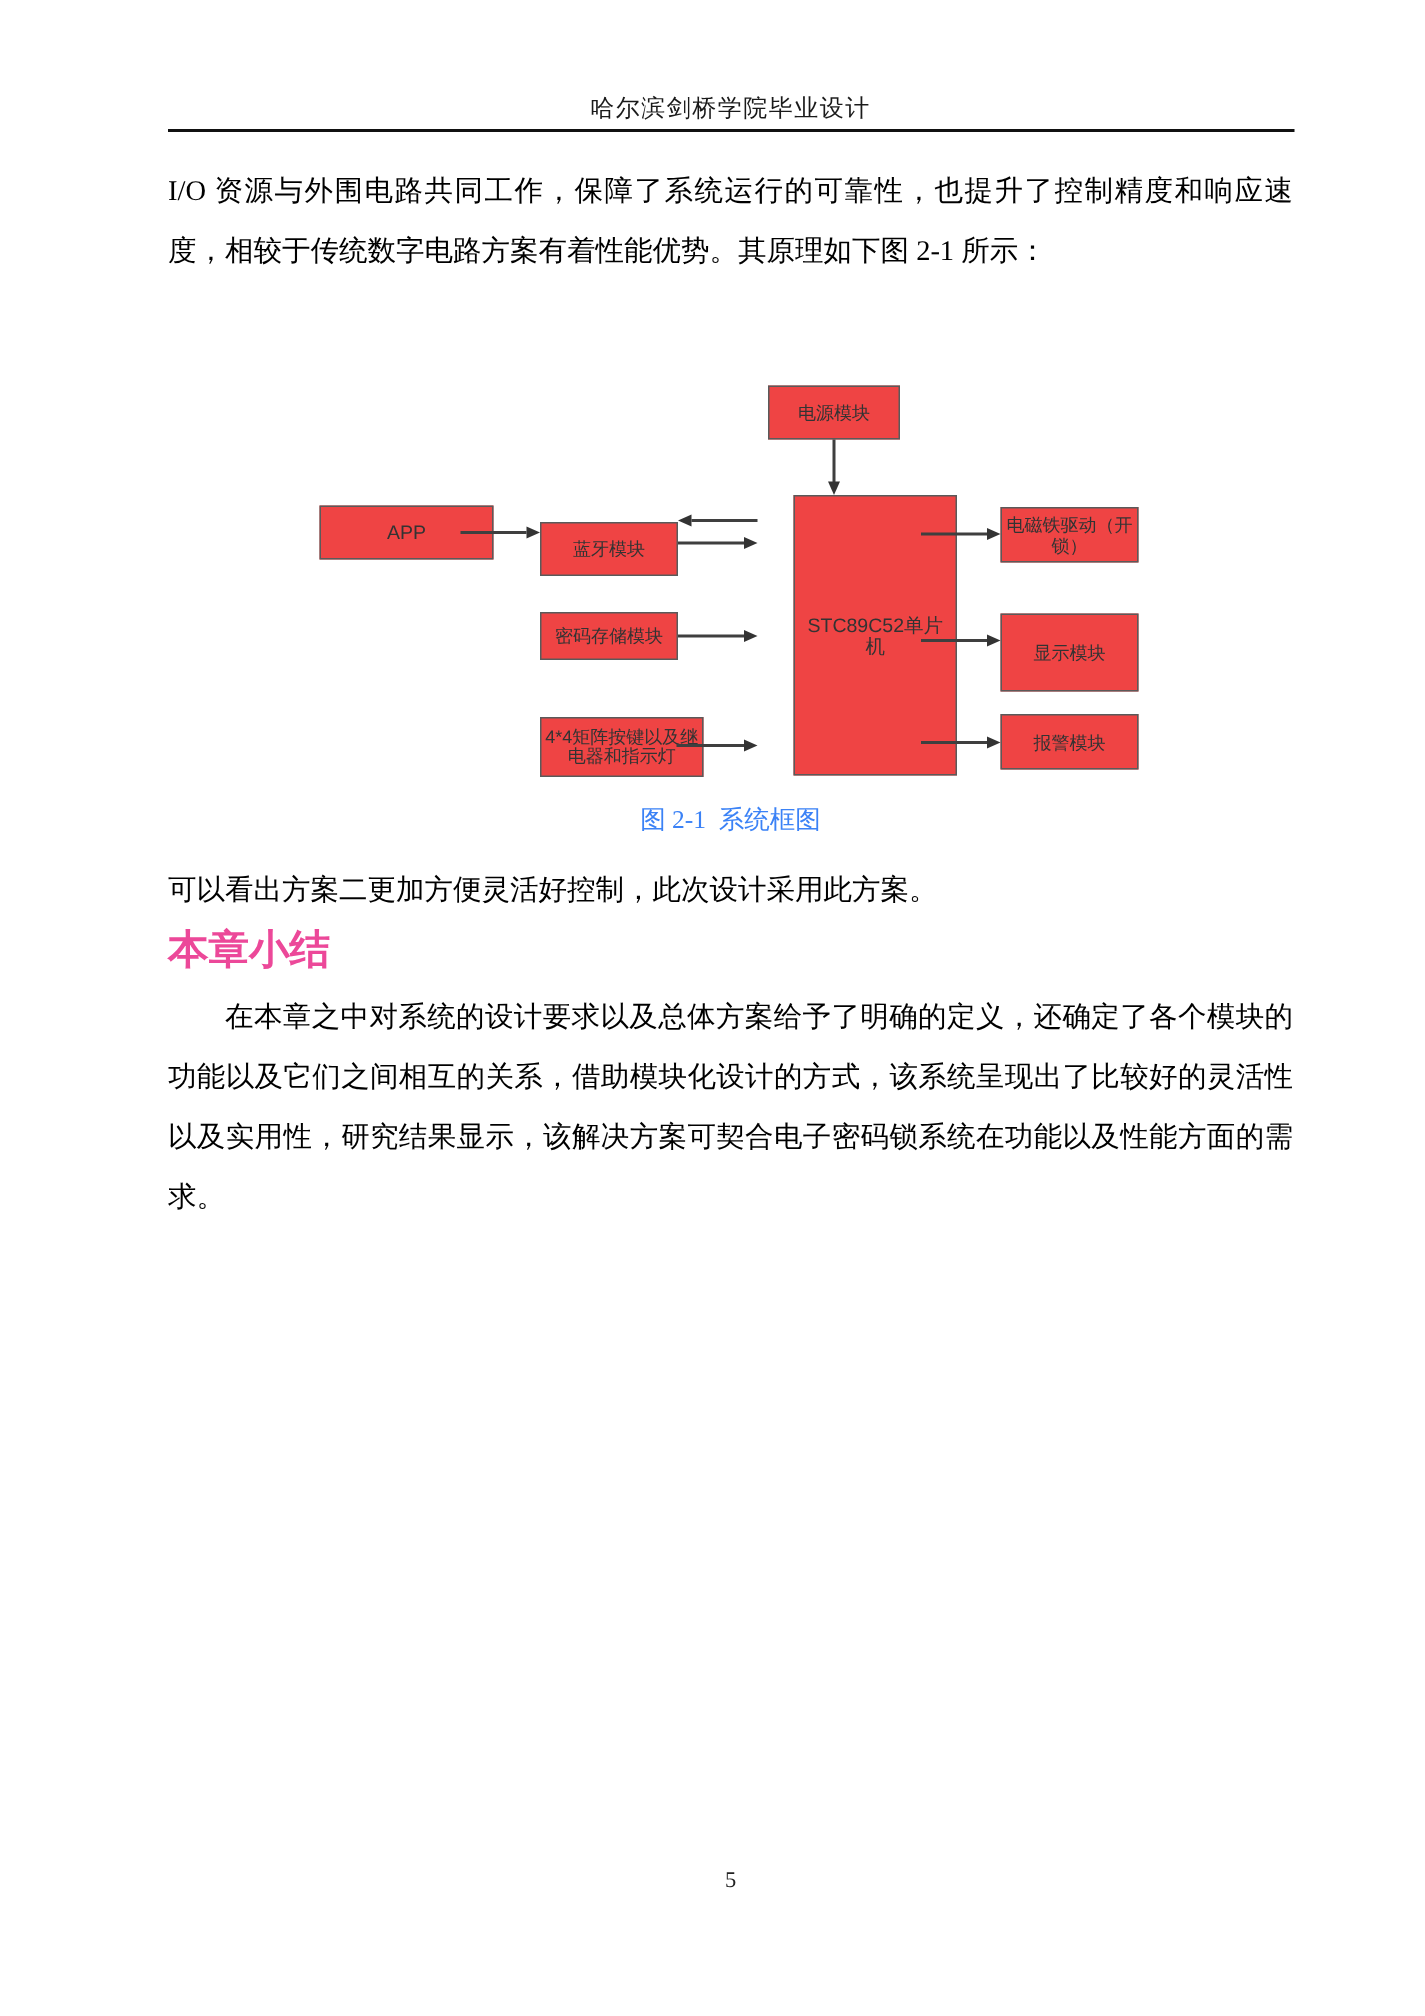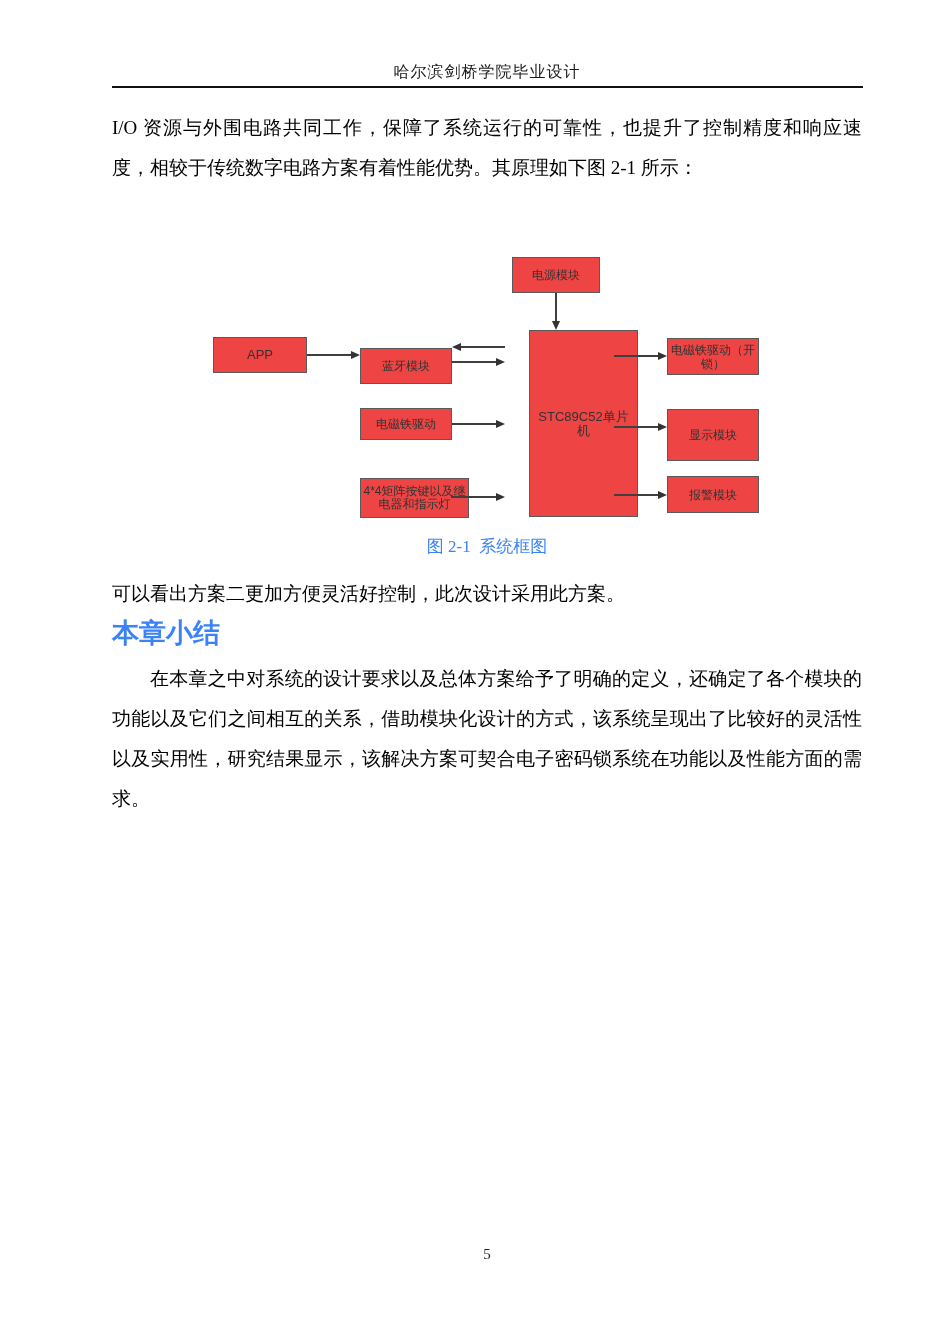--- a/index.html
+++ b/index.html
@@ -28,21 +28,21 @@
     font-size:19px; line-height:40px; text-align:justify;
     color:#000;
   }
   .p-intro { top:108px; }
   .p-after { top:574px; text-align:left; }
   .p-summary { top:659px; text-indent:38px; }
   
   .sec-heading {
     position:absolute; left:112px; top:615px; width:750px;
     font-family:"Liberation Sans","DejaVu Sans",sans-serif;
-    font-weight:bold; font-size:27px; color:#3b82f6;
+    font-weight:bold; font-size:27px; color:#ec4899;
   }
   
   .fig-caption {
     position:absolute; left:112px; top:535px; width:750px;
     text-align:center; font-size:17px; white-space:pre-wrap; color:#3b82f6;
   }
   
   .page-num {
     position:absolute; left:112px; top:1246px; width:750px;
     text-align:center; font-size:15px; color:#222;
@@ -52,21 +52,21 @@
   .node {
     position:absolute; background:#ef4444;
     border:1px solid #5a5a5a;
     display:flex; align-items:center; justify-content:center;
     text-align:center;
     font-family:"Liberation Sans","DejaVu Sans",sans-serif;
     font-size:12px; line-height:14px; color:#333;
     padding:1px 2px;
   }
   .n-power { left:512px; top:257px; width:88px;  height:36px; }
-  .n-app   { left:213px; top:337px; width:94px;  height:36px; font-size:13px; }
+  .n-app   { left:213px; top:337px; width:116px;  height:36px; font-size:13px; }
   .n-bt    { left:360px; top:337px; width:92px;  height:36px;margin-top:11px; }
   .n-mcu   { left:505px; top:330px; width:109px; height:187px; font-size:13px;margin-left:24px; }
   .n-sol   { left:667px; top:338px; width:92px;  height:37px; }
   .n-sto   { left:360px; top:408px; width:92px;  height:32px; }
   .n-dis   { left:667px; top:409px; width:92px;  height:52px; }
   .n-key   { left:360px; top:478px; width:109px;  height:40px; line-height:13px; }
   .n-alm   { left:667px; top:476px; width:92px;  height:37px;text-align:center; }
   .edge { position:absolute; background:#3f3f3f; }
   .head { position:absolute; width:0; height:0; }
   .head-right { border-top:4px solid transparent; border-bottom:4px solid transparent; border-left:9px solid #333; }
@@ -83,21 +83,21 @@
 
   <p class="para p-intro">I/O 资源与外围电路共同工作，保障了系统运行的可靠性，也提升了控制精度和响应速度，相较于传统数字电路方案有着性能优势。其原理如下图 2-1 所示：</p>
 
   <div class="diagram">
 
     <div class="node n-power">电源模块</div>
     <div class="node n-app">APP</div>
     <div class="node n-bt">蓝牙模块</div>
     <div class="node n-mcu">STC89C52单片机</div>
     <div class="node n-sol">电磁铁驱动（开锁）</div>
-    <div class="node n-sto">电磁铁驱动</div>
+    <div class="node n-sto">密码存储模块</div>
     <div class="node n-dis">显示模块</div>
     <div class="node n-key">4*4矩阵按键以及继电器和指示灯</div>
     <div class="node n-alm">报警模块</div>
 
     <div class="edge" style="left:555px; top:293px; width:2px; height:29px;"></div>
     <div class="head head-down" style="left:552px; top:321px;"></div>
 
     <div class="edge" style="left:307px; top:354px; width:44px; height:2px;"></div>
     <div class="head head-right" style="left:351px; top:351px;"></div>
 

